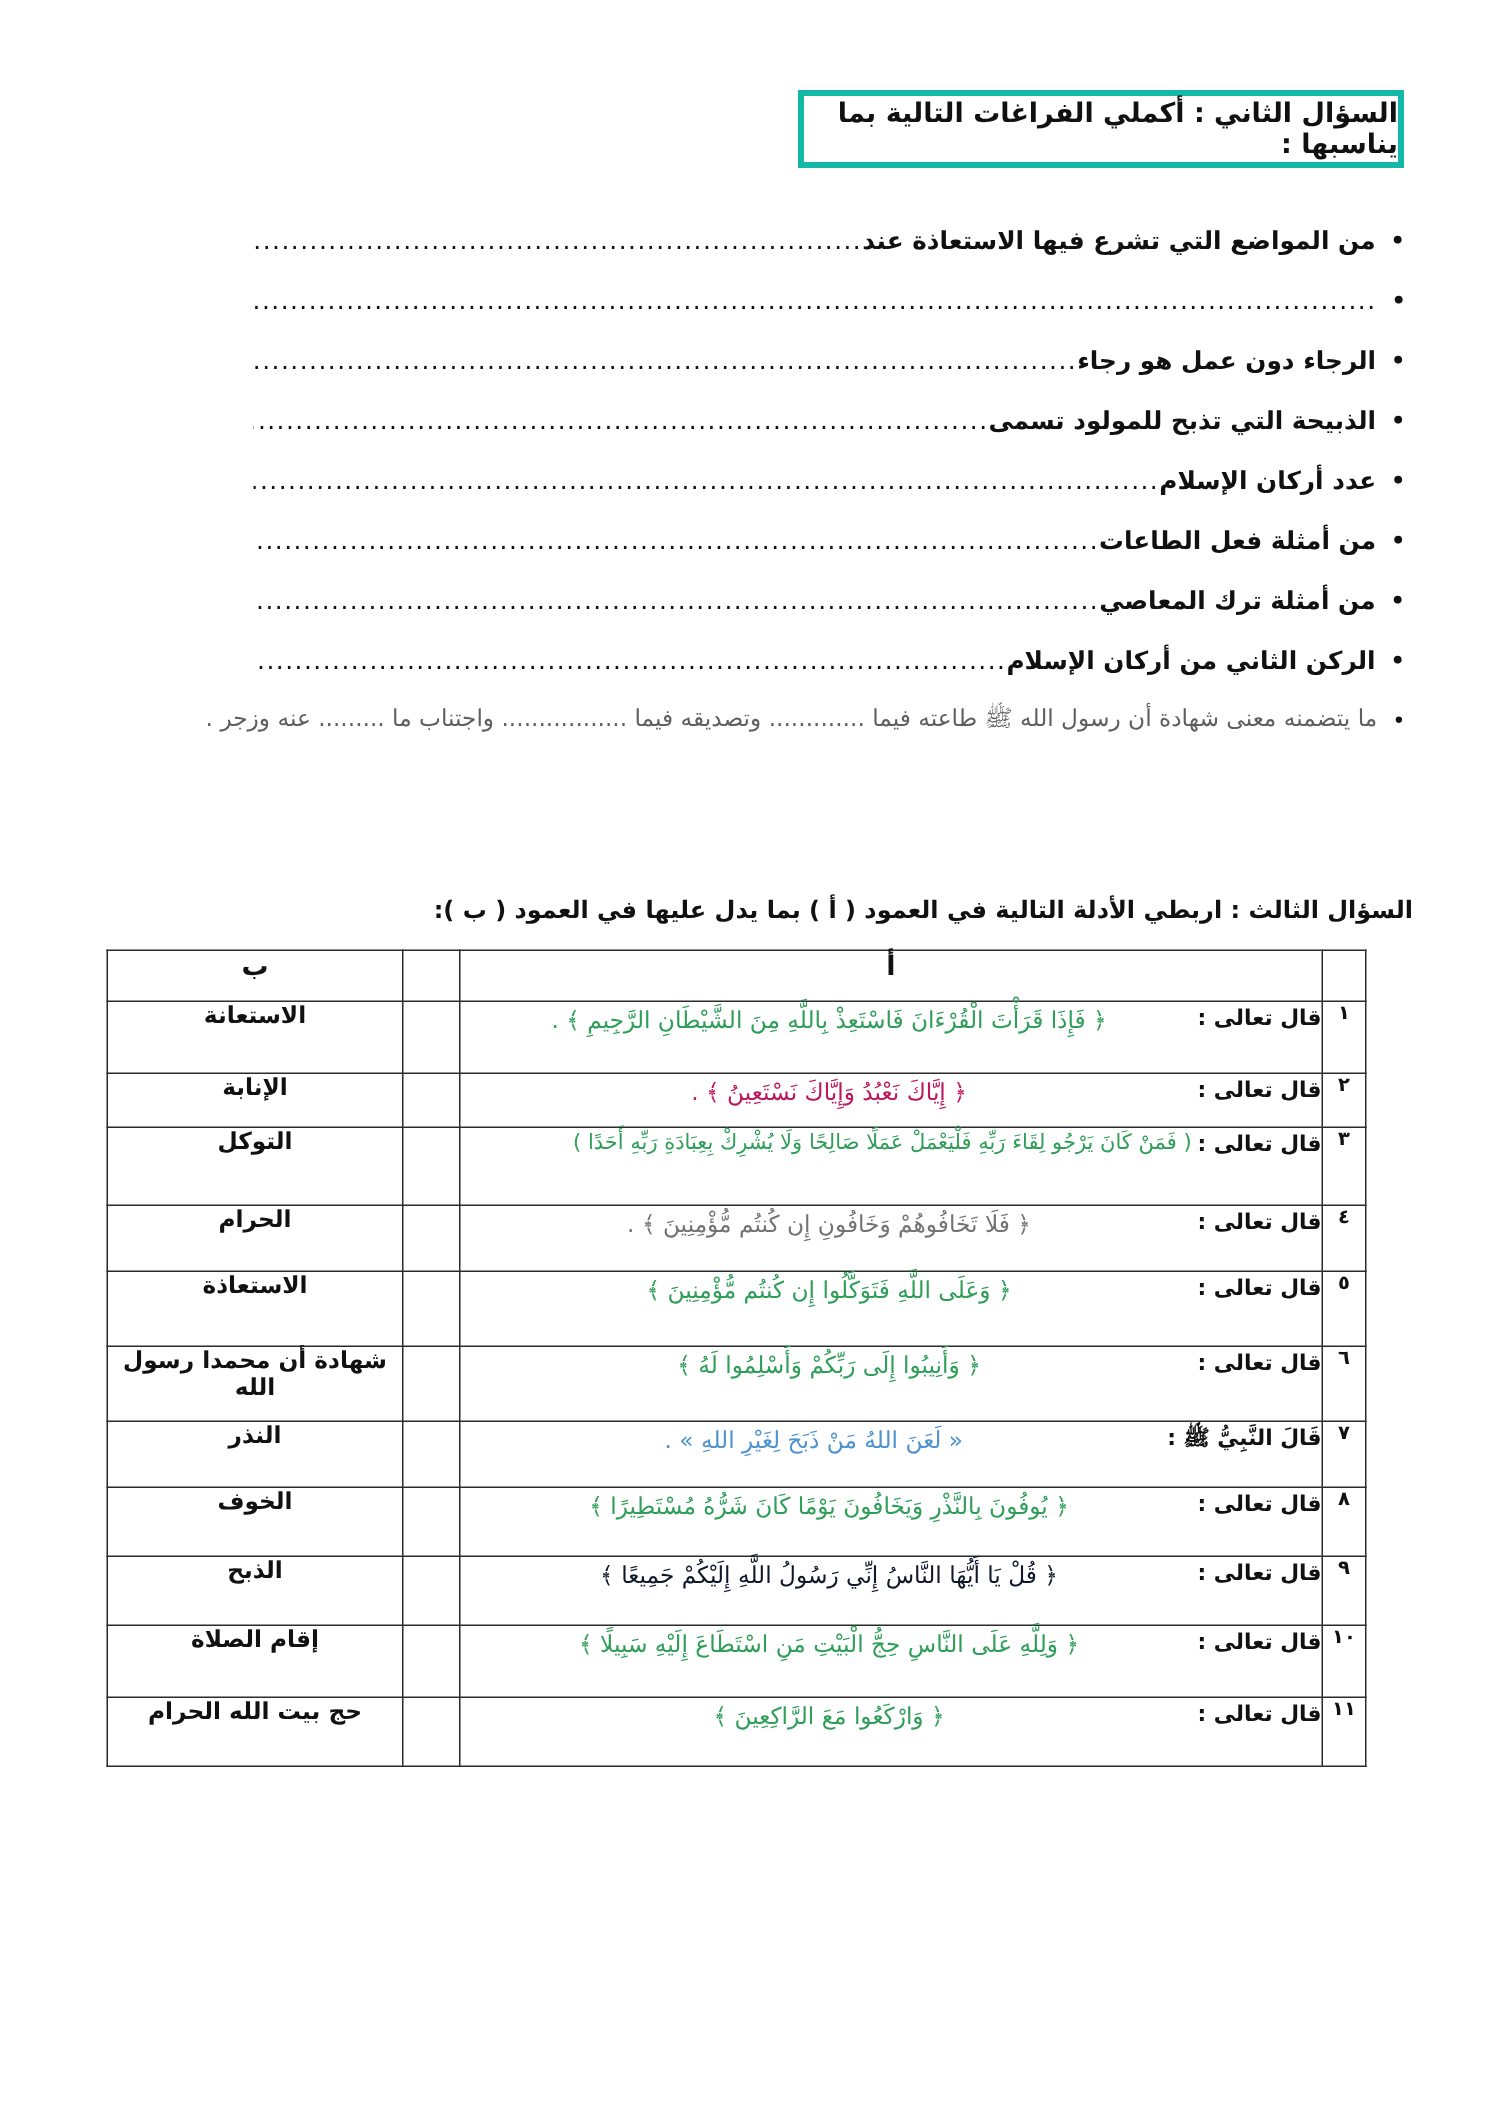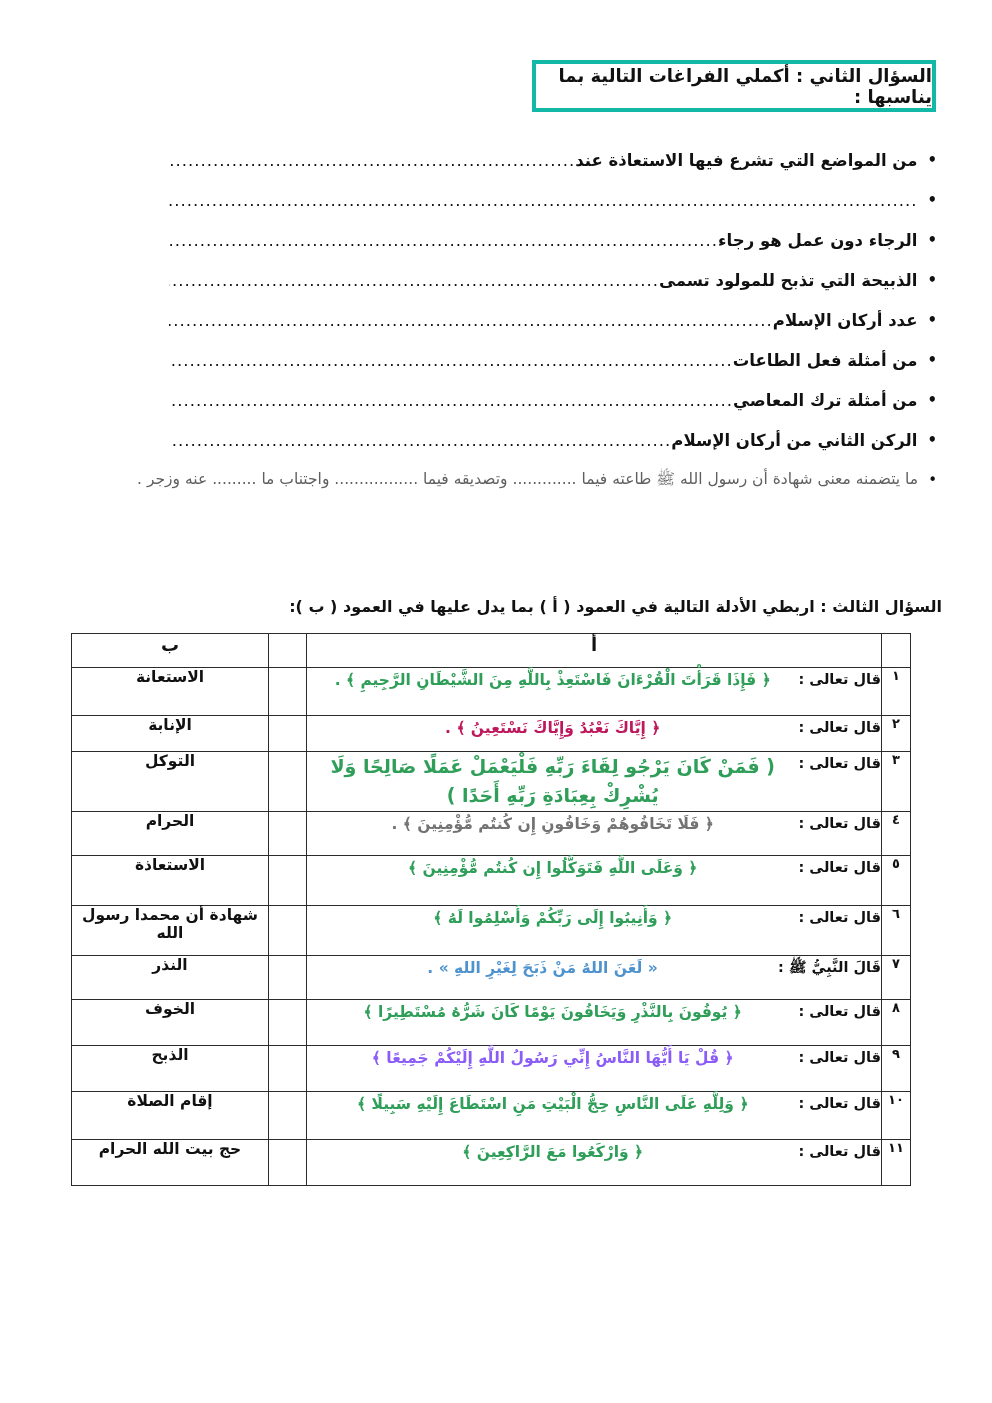--- a/index.html
+++ b/index.html
@@ -49,22 +49,22 @@
   }
   table.match td,table.match th{
     border:1.5px solid #2b2b2b;
     padding:0;vertical-align:top;
   }
   th.hdr{height:33px;font-size:18px;font-weight:bold;text-align:center;vertical-align:middle;}
   td.num{text-align:center;font-size:13px;font-weight:bold;padding-top:7px;}
   td.acol{padding:5px 6px 2px 4px;}
   .acell{display:flex;align-items:flex-start;}
   .prefix{flex:none;white-space:nowrap;font-size:14.5px;font-weight:bold;line-height:1.6;}
-  .verse{flex:1;text-align:center;font-weight:bold;font-size:15.5px;line-height:1.55;padding:0 4px;}
-  .verse.plain{font-size:19px;text-align:center;}
+  .verse{flex:1;text-align:center;font-weight:normal;font-size:15.5px;line-height:1.55;padding:0 4px;}
+  .verse.plain{font-size:14px;text-align:right;}
   td.bcol{text-align:center;font-weight:bold;font-size:15.5px;padding-top:9px;}
 </style>
 </head>
 <body>
 
 <div class="page">
 
   <div class="q2-box">
     <span>السؤال الثاني : أكملي الفراغات التالية بما يناسبها :</span>
   </div>
@@ -220,21 +220,21 @@
             </div>
           </td>
           <td></td>
           <td class="bcol">الخوف</td>
         </tr>
         <tr style="height: 46px;">
           <td class="num">٩</td>
           <td class="acol">
             <div class="acell">
               <span class="prefix">قال تعالى : </span>
-              <span class="verse" style="color: #8b5cf6;">﴿ قُلْ يَا أَيُّهَا النَّاسُ إِنِّي رَسُولُ اللَّهِ إِلَيْكُمْ جَمِيعًا ﴾</span>
+              <span class="verse" style="color: #0f172a;">﴿ قُلْ يَا أَيُّهَا النَّاسُ إِنِّي رَسُولُ اللَّهِ إِلَيْكُمْ جَمِيعًا ﴾</span>
             </div>
           </td>
           <td></td>
           <td class="bcol">الذبح</td>
         </tr>
         <tr style="height: 48px;">
           <td class="num">١٠</td>
           <td class="acol">
             <div class="acell">
               <span class="prefix">قال تعالى : </span>

